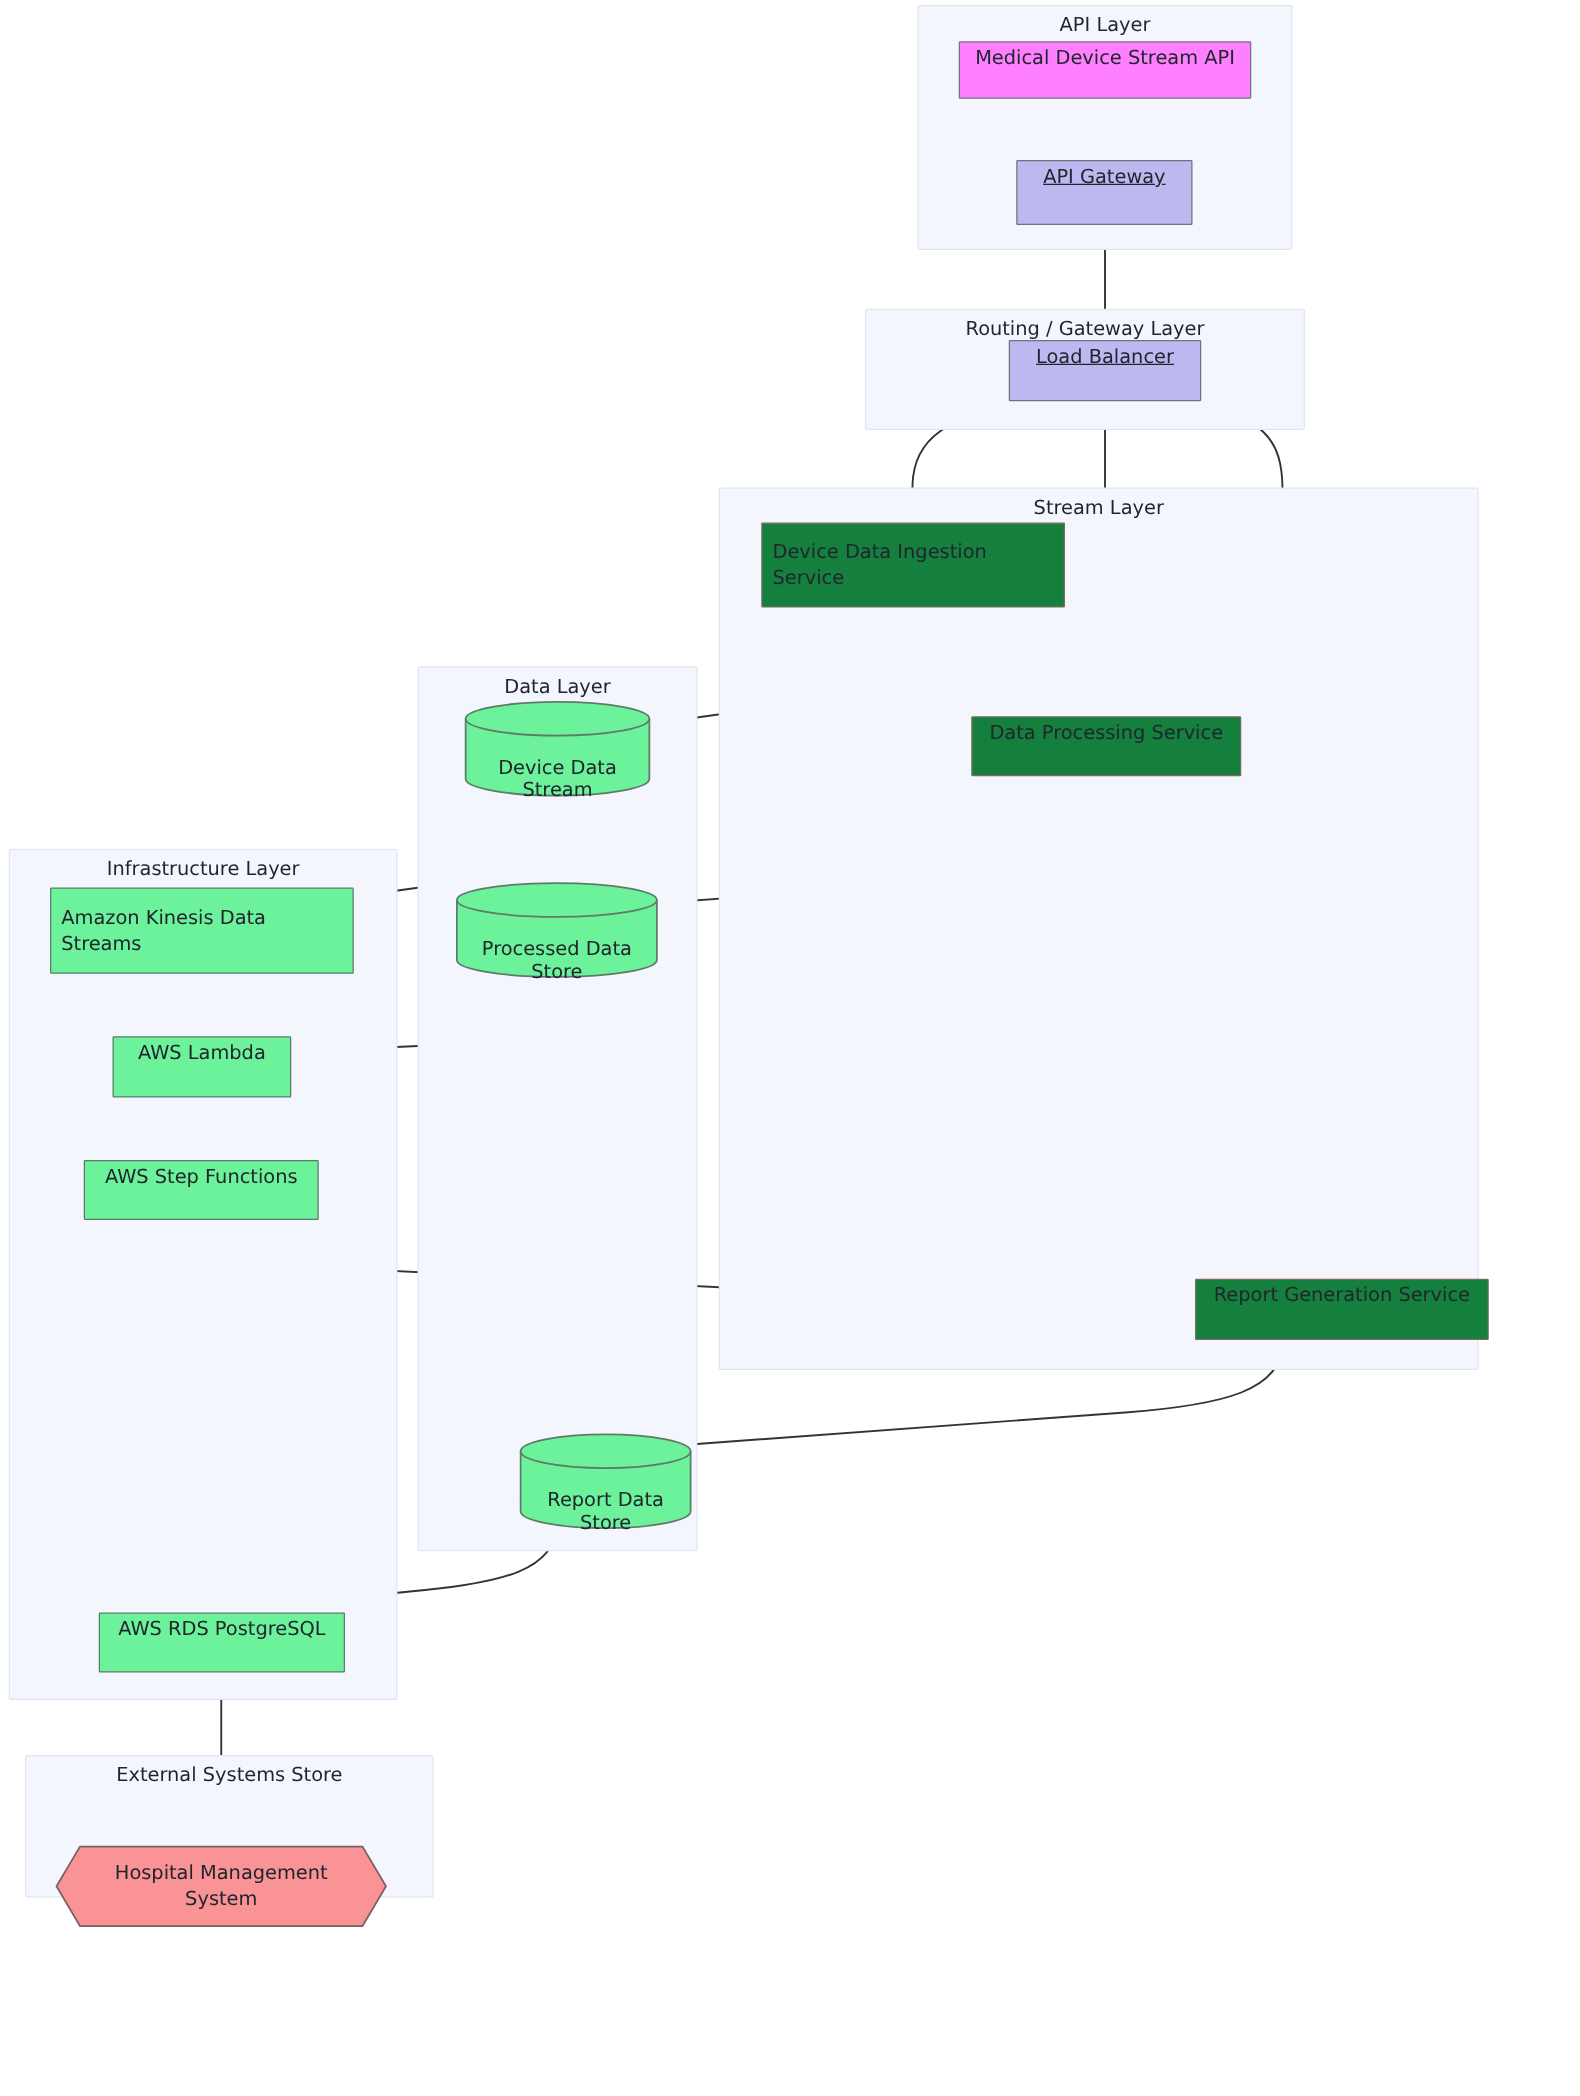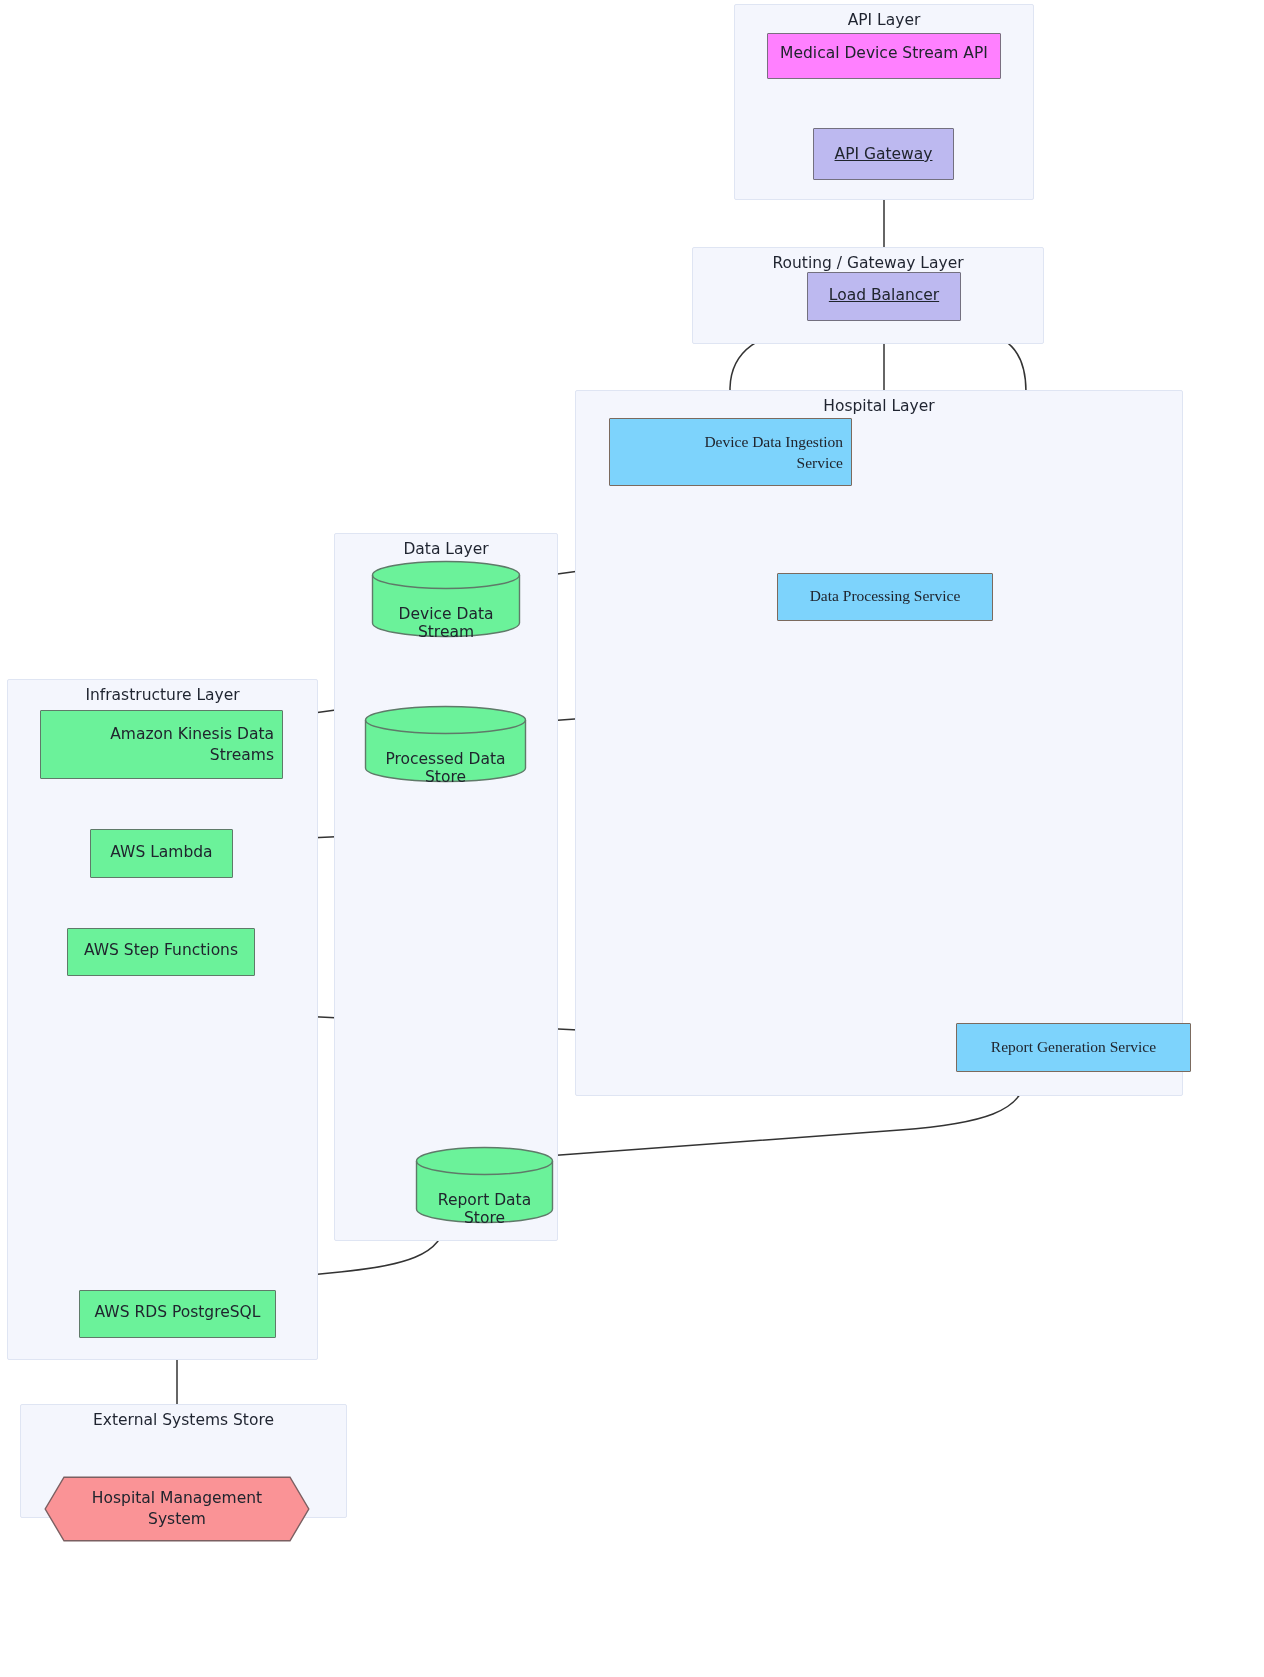--- a/index.html
+++ b/index.html
@@ -43,33 +43,33 @@
     text-align: center;
     font-size: 15.5px;
     color: #1f2430;
     line-height: 18px;
   }
   
   .node {
     position: absolute;
     box-sizing: border-box;
     display: flex;
-    align-items: flex-end;
+    align-items: flex-start;
     justify-content: center;
     text-align: center;
     font-size: 15.5px;
     color: #20252e;
     line-height: 21px;
     border: 1.3px solid #6b6f76;
     border-radius: 1px;
-    padding: 14px 8px;
+    padding: 2px 8px;
   }
   .node.pink   { background: #ff80ff; border-color: #7a6f80; }
   .node.purple { background: #bdb9f0; border-color: #73707f; text-decoration: underline; }
-  .node.orange { background: #7dd3fc; border-color: #7b6a5e; font-family: Liberation Serif, serif; }
+  .node.orange { background: #15803d; border-color: #7b6a5e; }
   .node.green  { background: #6bf29a; border-color: #5f7a69; }
 
   
   .cyl {
     position: absolute;
   }
   .cyl svg { position:absolute; left:0; top:0; }
   .cyl .cyl-label {
     position: absolute;
     left: 0;
@@ -141,21 +141,21 @@
 
   <div class="cluster" style="left:734px; top:4px; width:300px; height:196px;">
     <div class="cluster-label">API Layer</div>
   </div>
 
   <div class="cluster" style="left:692px; top:247px; width:352px; height:97px;">
     <div class="cluster-label">Routing / Gateway Layer</div>
   </div>
 
   <div class="cluster" style="left:575px; top:390px; width:608px; height:706px;">
-    <div class="cluster-label">Hospital Layer</div>
+    <div class="cluster-label">Stream Layer</div>
   </div>
 
   <div class="cluster" style="left:334px; top:533px; width:224px; height:708px;">
     <div class="cluster-label">Data Layer</div>
   </div>
 
   <div class="cluster" style="left:7px; top:679px; width:311px; height:681px;">
     <div class="cluster-label">Infrastructure Layer</div>
   </div>
 

